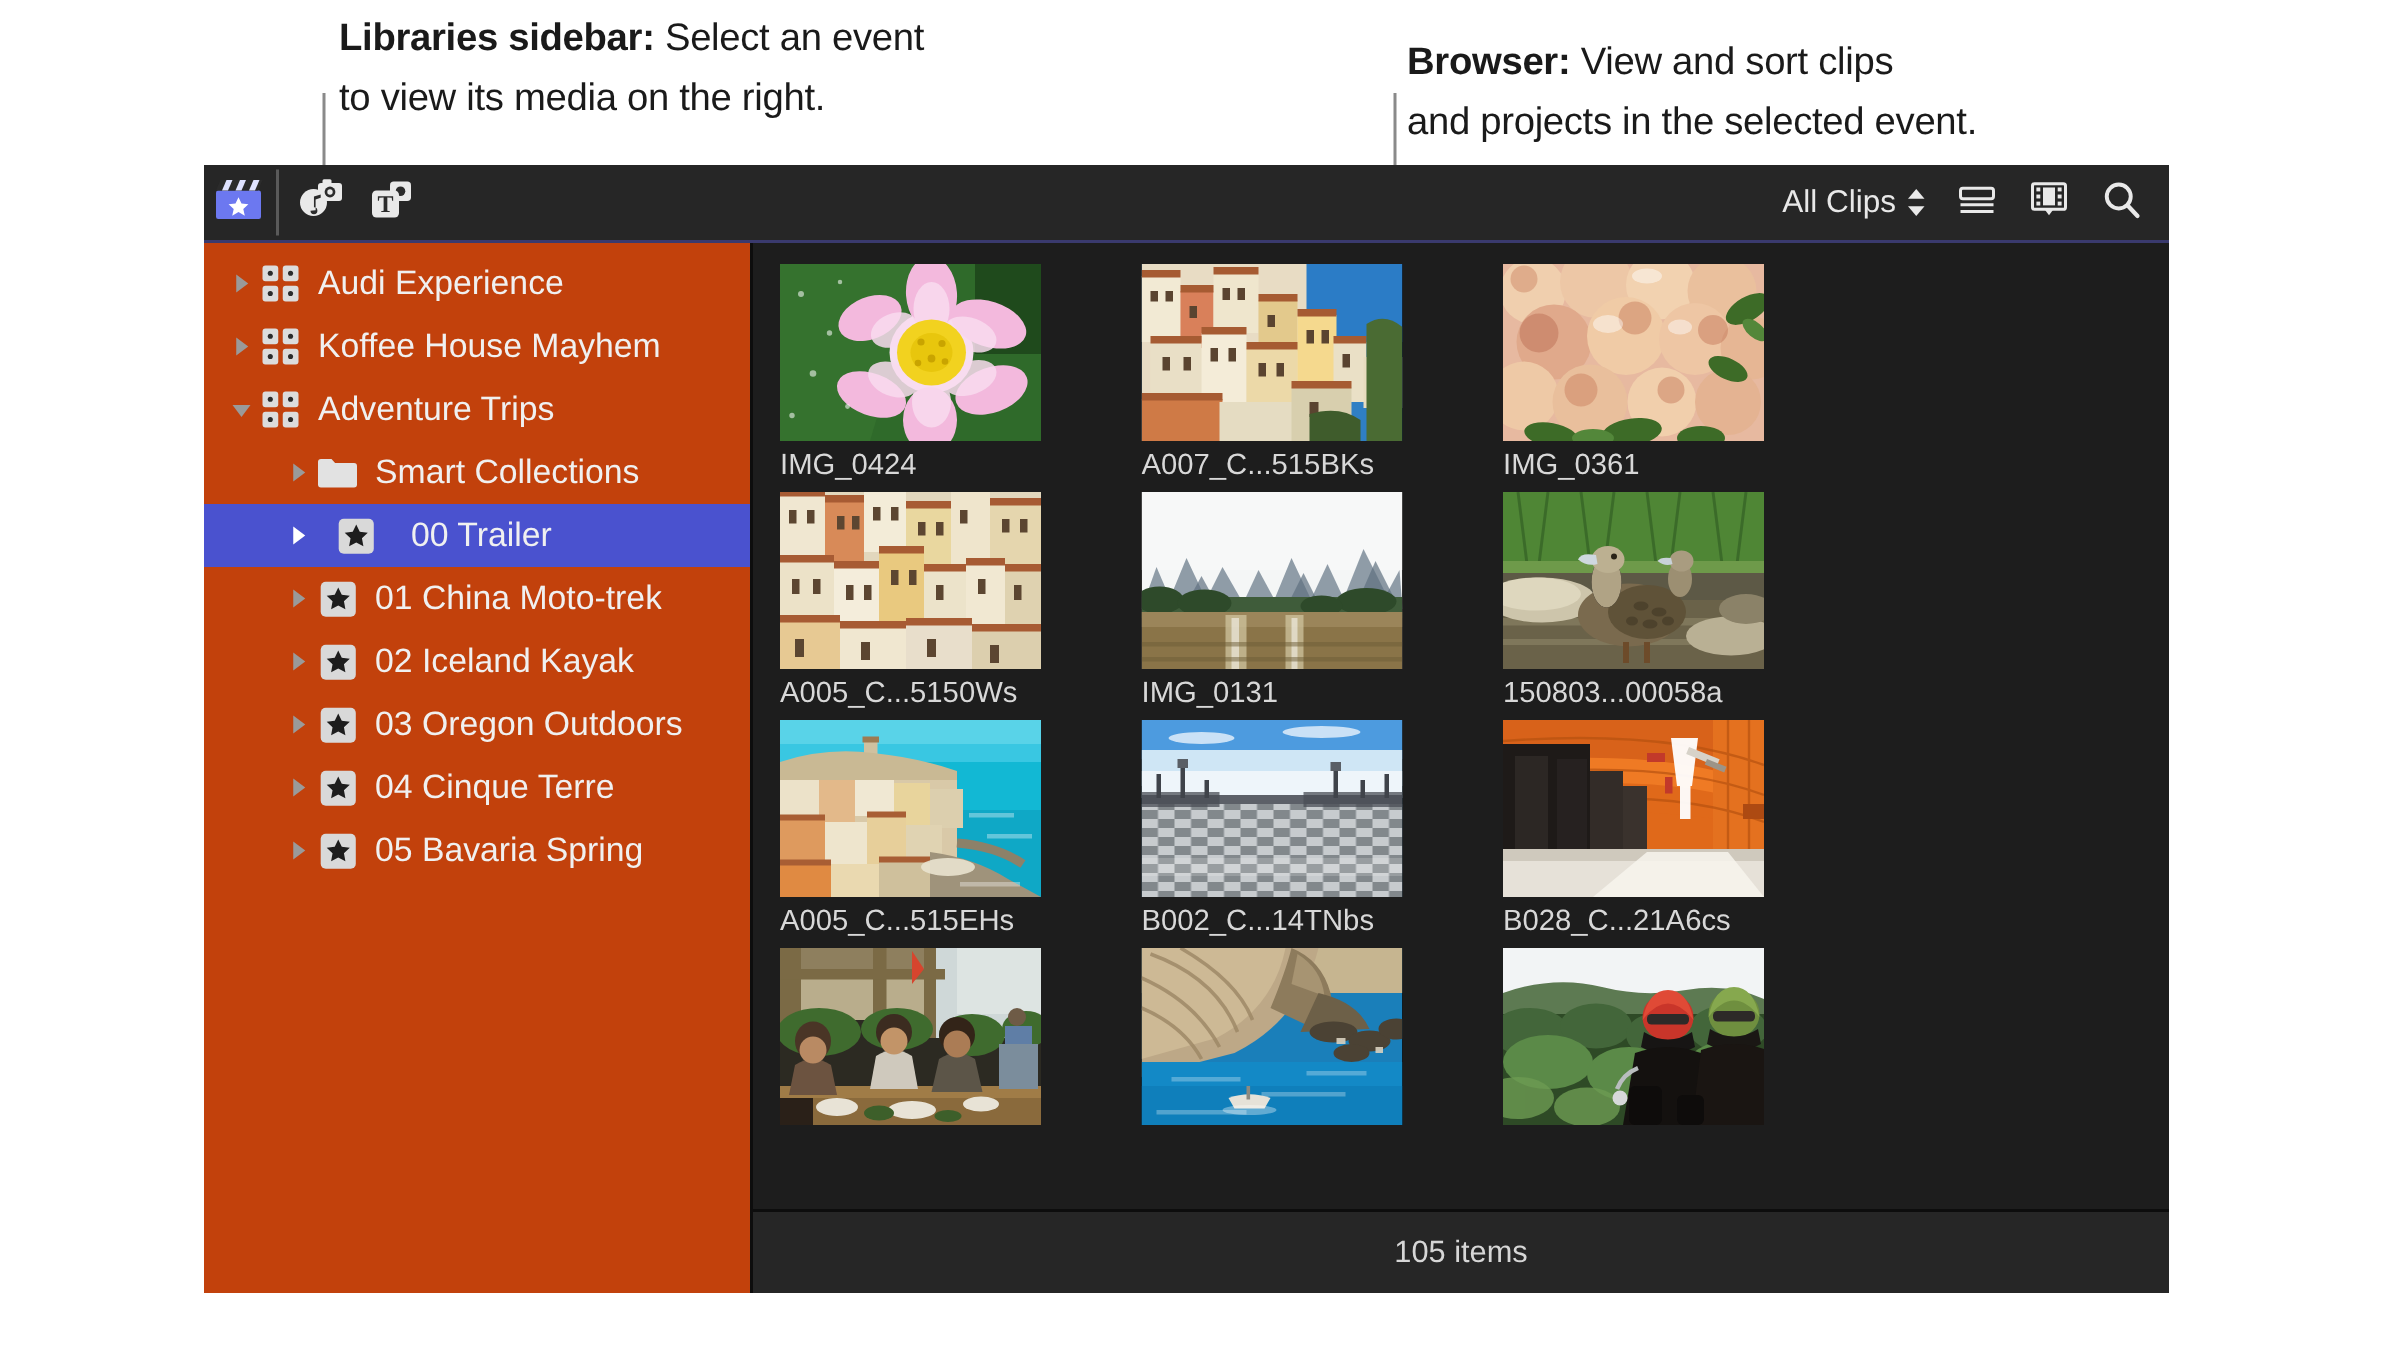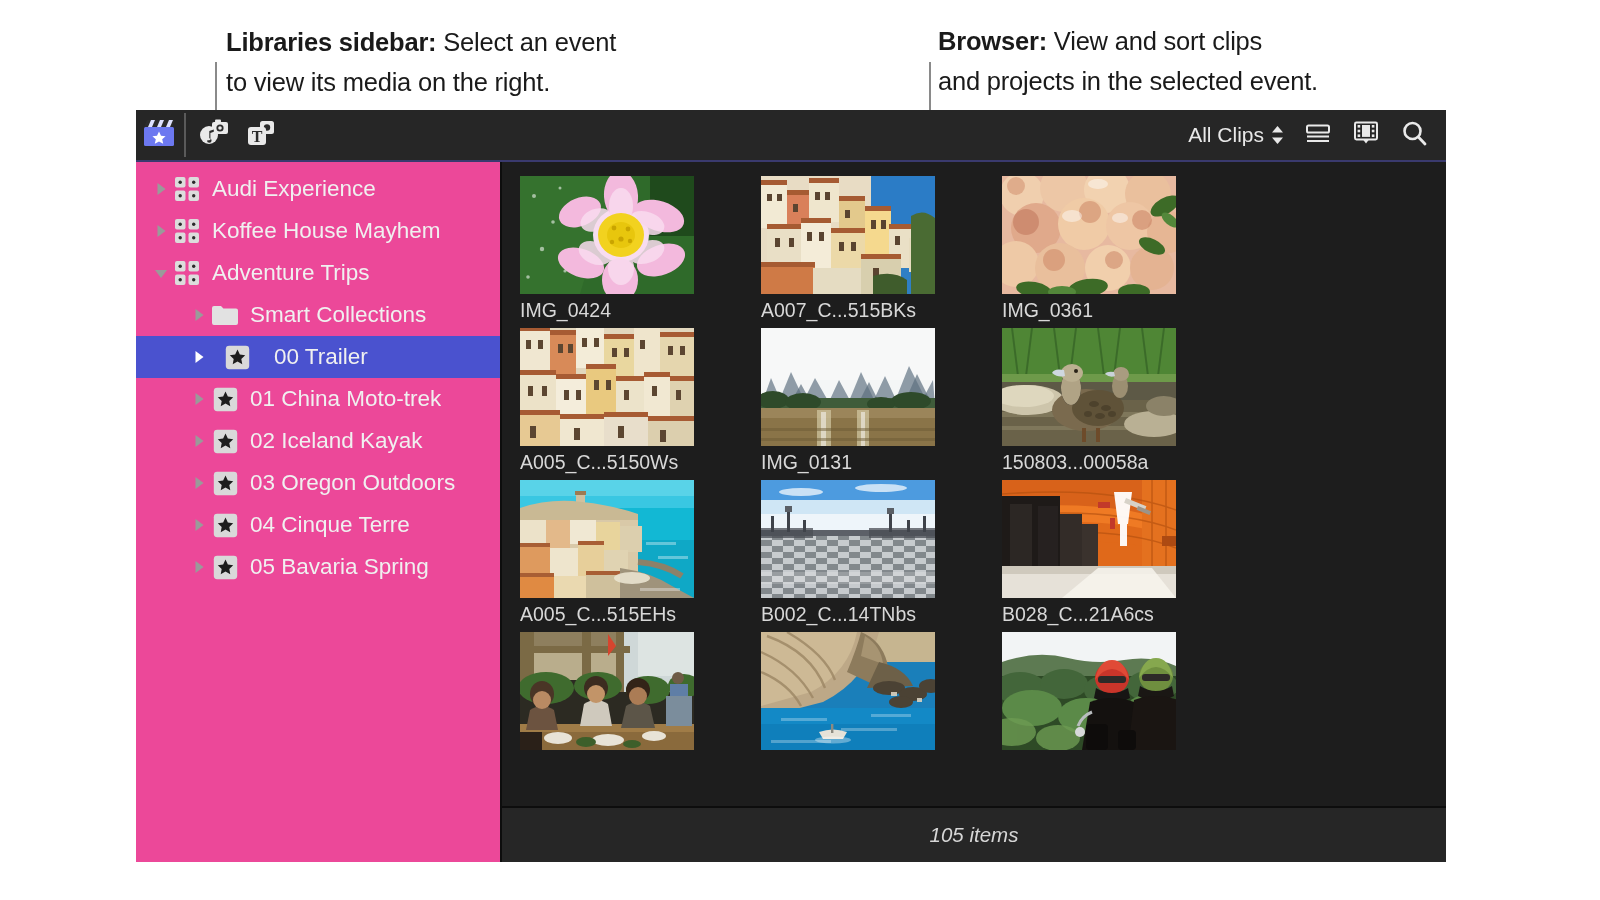--- a/index.html
+++ b/index.html
@@ -14,21 +14,21 @@
   
   .annot {
     position: absolute;
     color: #1a1a1a;
     font-size: 25.5px;
     line-height: 40px;
     letter-spacing: -0.2px;
     white-space: pre-line;
   }
   .annot b { font-weight: bold; }
-  #annot-sidebar { left: 226px; top: 22px; }
+  #annot-sidebar { left: 226px; top: 5px; }
   #annot-browser { left: 938px; top: 21px; }
   .leader {
     position: absolute;
     width: 2px;
     background: #8a8a8a;
   }
   #leader-sidebar { left: 215px; top: 62px; height: 55px; }
   #leader-browser { left: 929px; top: 62px; height: 55px; }
 
   
@@ -66,21 +66,21 @@
     color: #e8e8e8; font-size: 21px;
   }
   .chev { display: flex; flex-direction: column; gap: 2px; }
 
   
   .body { flex: 1; display: flex; min-height: 0; }
 
   
   .sidebar {
     width: 364px; flex: 0 0 364px;
-    background: #ec4899;
+    background: #c2410c;
     border-right: 2px solid #0d0d0d;
     padding-top: 6px;
     overflow: hidden;
   }
   .row {
     display: flex; align-items: center;
     height: 42px;
     color: #f0f0f0;
     font-size: 22.5px;
     white-space: nowrap;
@@ -128,21 +128,21 @@
     color: #d8d8d8;
     font-size: 19.5px;
     white-space: nowrap;
     overflow: hidden;
   }
   .status {
     height: 54px; flex: 0 0 54px;
     border-top: 2px solid #0d0d0d;
     background: #262626;
     display: flex; align-items: center; justify-content: center;
-    color: #d6d6d6; font-size: 20.5px; font-style: italic;
+    color: #d6d6d6; font-size: 20.5px;
   }
 </style>
 </head>
 <body>
 
 <div class="page">
 
   <div class="annot" id="annot-sidebar"><b>Libraries sidebar:</b><span> Select an event
 to view its media on the right.</span></div>
   <div class="leader" id="leader-sidebar"></div>

